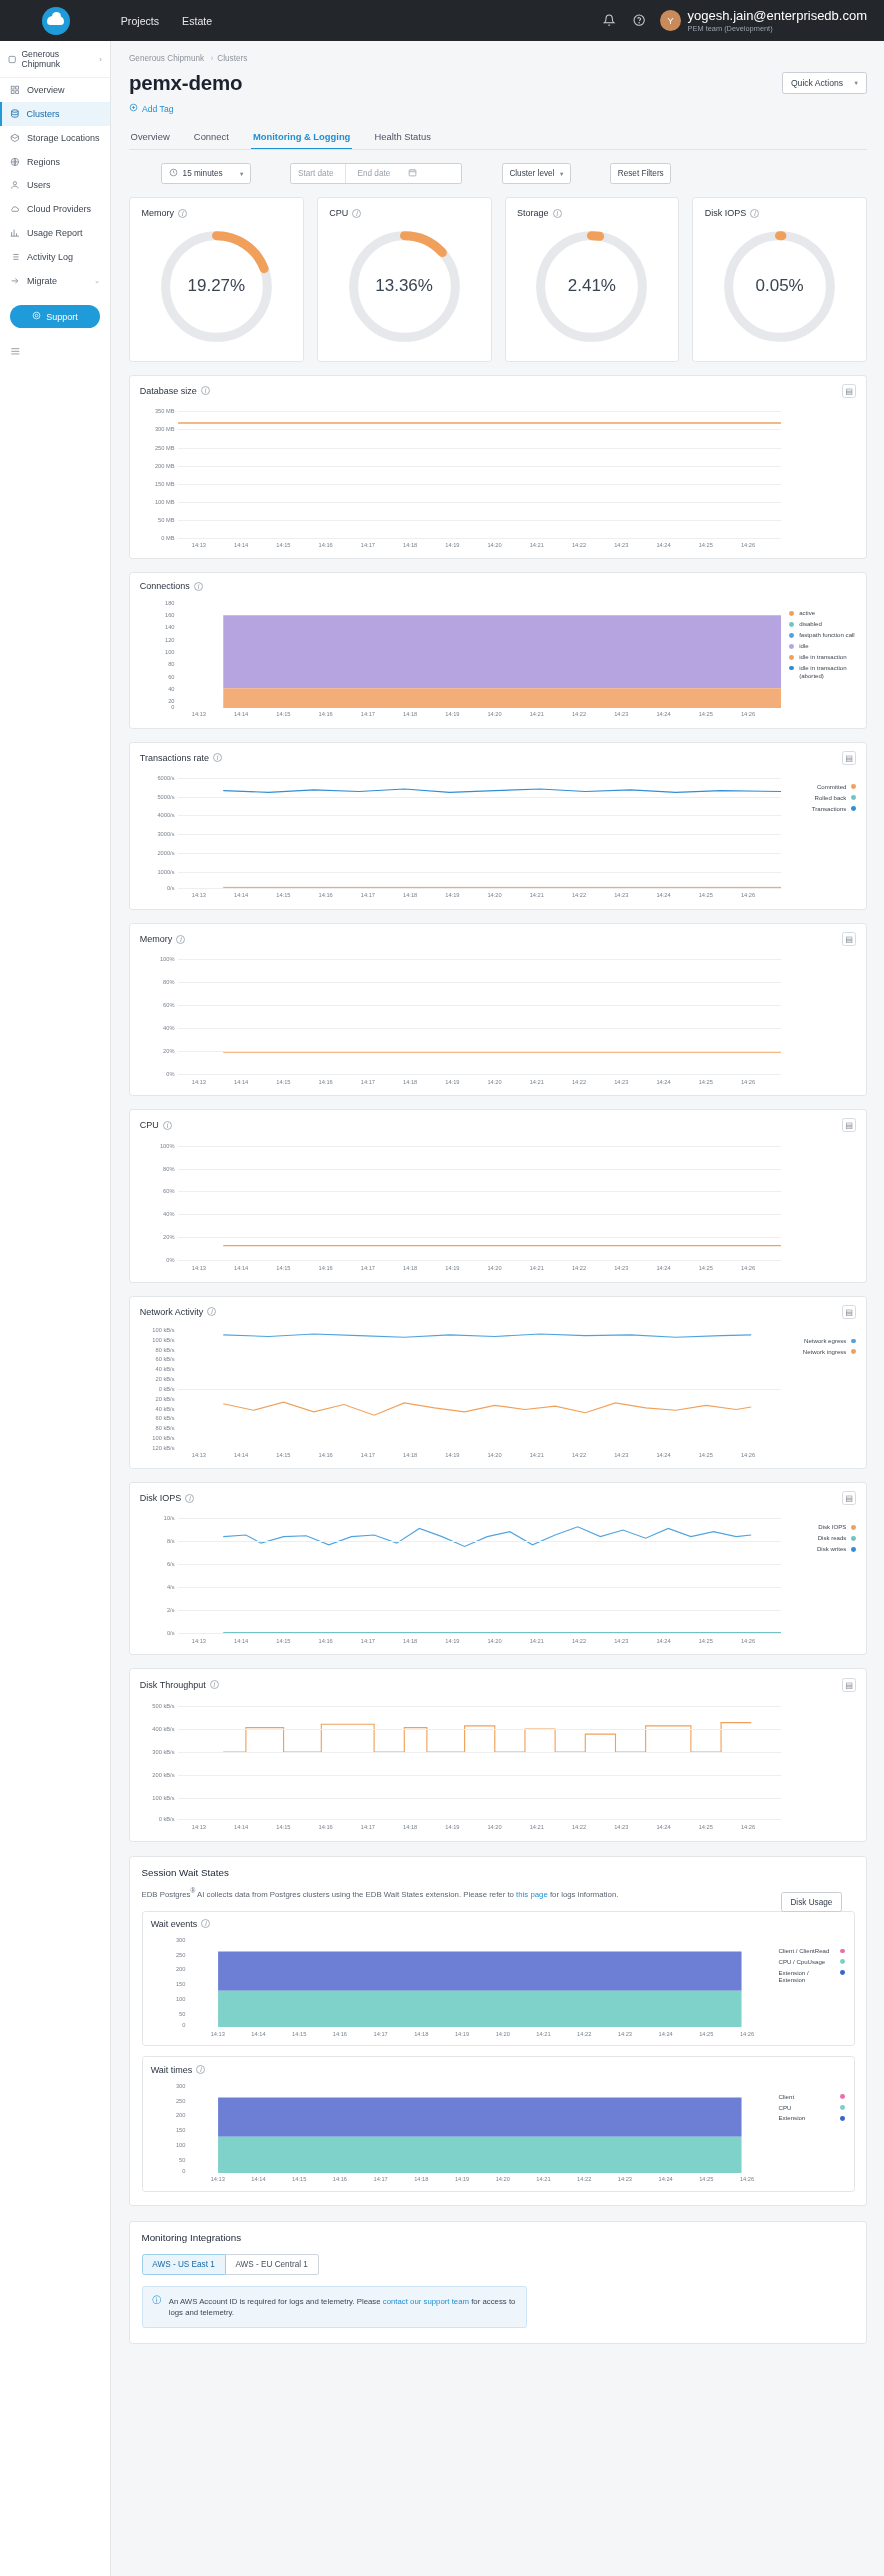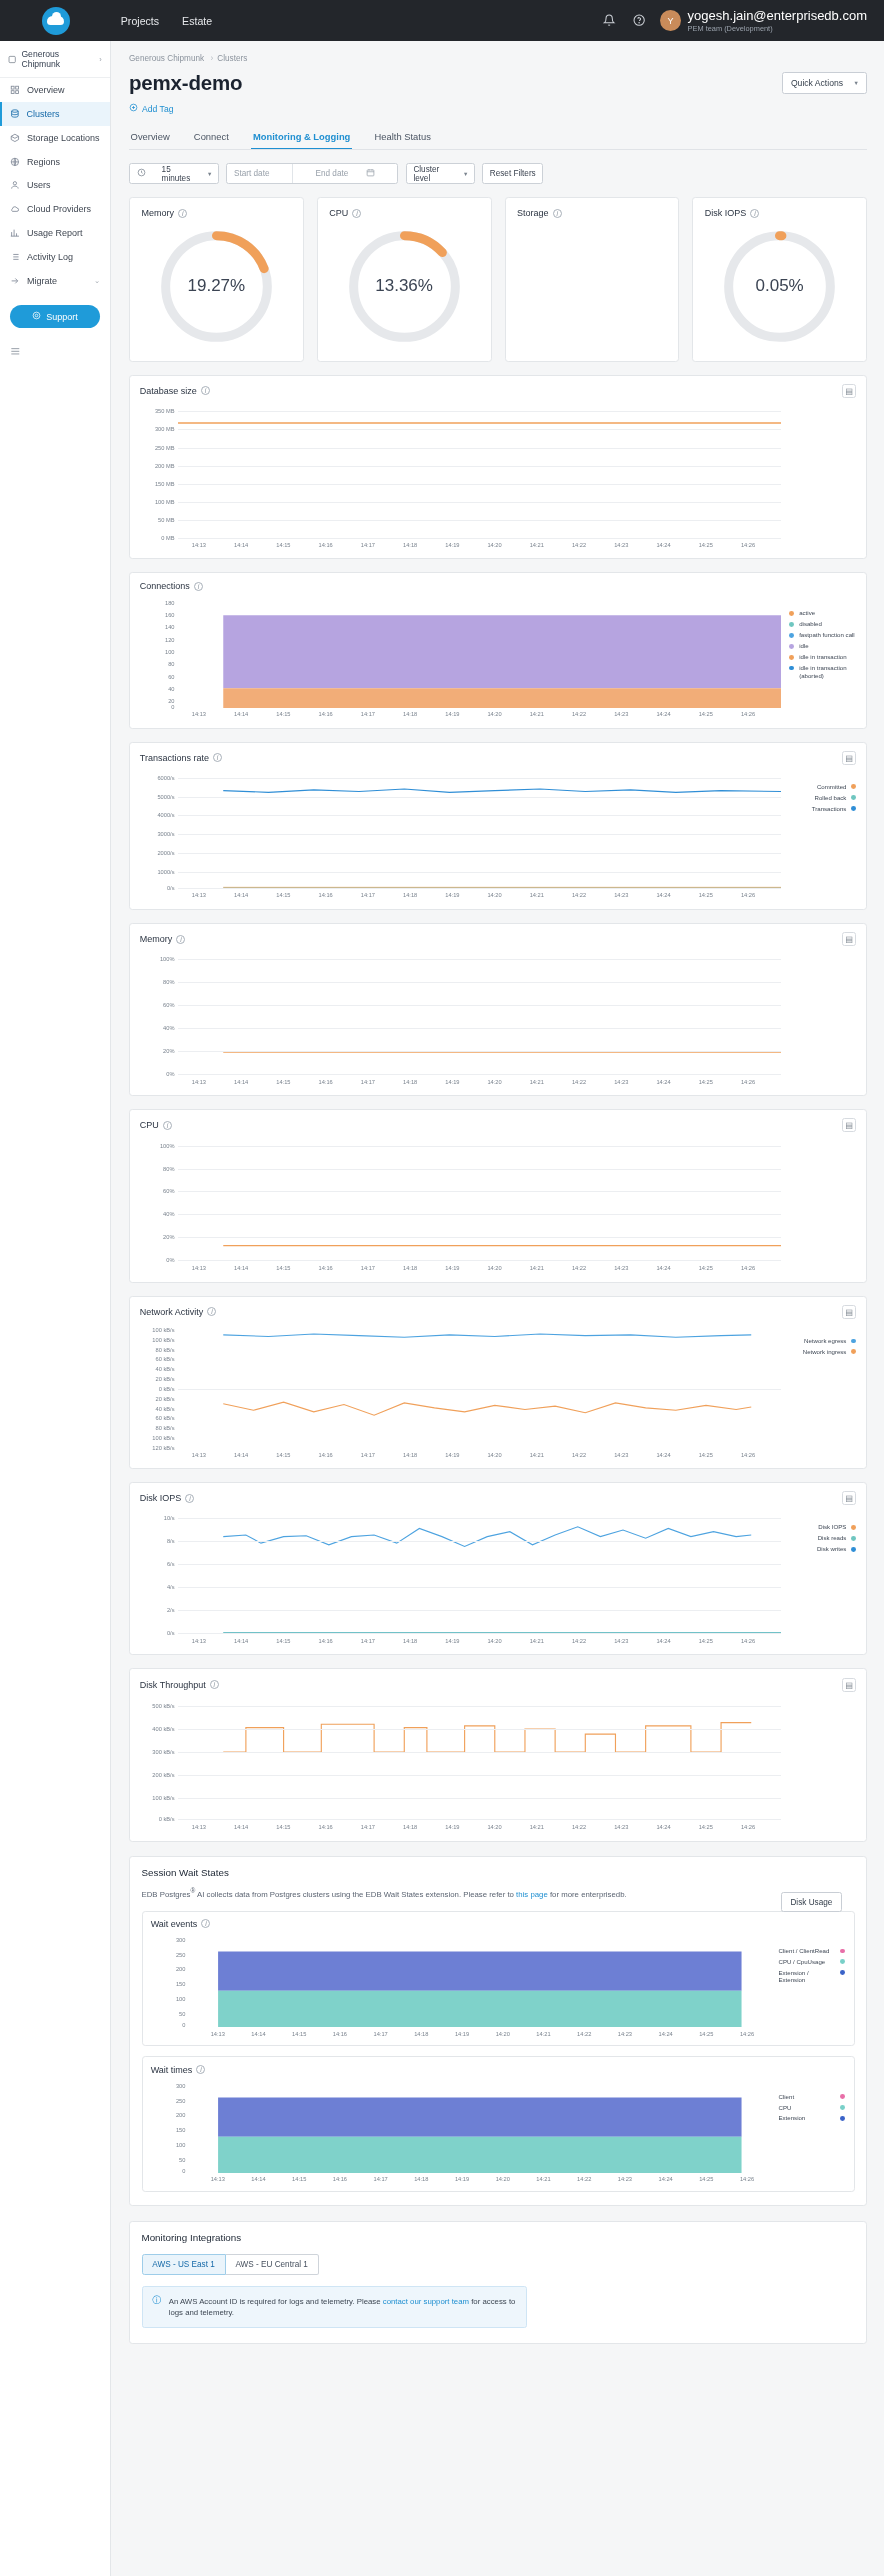--- a/index.html
+++ b/index.html
@@ -79,21 +79,21 @@
   .add-tag { display: flex; align-items: center; gap: 4.1px; color: #1f8fd1; font-size: 8.6px; margin-top: 8.2px; }
 
   .tabs { display: flex; gap: 21px; margin-top: 11.5px; border-bottom: 0.8px solid #e0e3e7; }
   .tab { font-size: 9.4px; color: #4b5563; padding: 4.9px 1.6px 6.6px; cursor: pointer; }
   .tab.active { color: #1f8fd1; border-bottom: 1.6px solid #1f8fd1; font-weight: 600; }
 
   
   .filters { display: flex; align-items: center; gap: 7.4px; margin-top: 13px; }
   .sel, .date-group, .btn-plain {
     background: #fff; border: 0.8px solid #ccd1d7; border-radius: 2.5px; height: 21px;
-    font-size: 8.2px; color: #3b4350; display: flex; align-items: center; padding: 0 6.6px; gap: 16px; cursor: pointer;
+    font-size: 8.2px; color: #3b4350; display: flex; align-items: center; padding: 0 6.6px; gap: 5px; cursor: pointer; margin-left: 32px;
   }
   .sel .cal, .sel .clock { color: #7b848f; }
   .date-group { padding: 0; }
   .date-field { display: flex; align-items: center; gap: 18px; padding: 0 6.6px; height: 100%; color: #98a0aa; font-size: 8.2px; }
   .date-sep { width: 0.8px; height: 100%; background: #e1e5e9; }
   .caret { font-size: 6.6px; color: #7b848f; }
 
   
   .card { background: #fff; border: 0.8px solid #e3e6e9; border-radius: 3.3px; }
   .gauges { display: grid; grid-template-columns: repeat(4, 1fr); gap: 13px; margin-top: 13px; }
@@ -419,20 +419,29 @@
               </svg>
               <div class="val">13.36%</div>
             </div>
           </div>
         </div>
 
         <div class="card gauge-card">
           <div class="gauge-head">
             <span>Storage</span>
             <span class="info-i">i</span>
+          </div>
+          <div class="gauge-body">
+            <div class="gauge">
+              <svg width="123" height="123" viewBox="0 0 150 150">
+                <circle cx="75" cy="75" r="62" fill="none" stroke="#e6e8eb" stroke-width="11"></circle>
+                <circle cx="75" cy="75" r="62" fill="none" stroke="#f0a05a" stroke-width="11" stroke-linecap="round" stroke-dasharray="10 380"></circle>
+              </svg>
+              <div class="val">2.41%</div>
+            </div>
           </div>
         </div>
 
         <div class="card gauge-card">
           <div class="gauge-head">
             <span>Disk IOPS</span>
             <span class="info-i">i</span>
           </div>
           <div class="gauge-body">
             <div class="gauge">
@@ -880,21 +889,21 @@
             </div>
           </div>
           <div class="legend"></div>
         </div>
       </section>
 
       <section class="card sws">
         <div class="sws-title">Session Wait States</div>
         <div style="position:relative">
           <div class="sws-desc">
-            <span>EDB Postgres</span><sup>®</sup><span> AI collects data from Postgres clusters using the EDB Wait States extension. Please refer to </span><a href="#">this page</a><span> for more enterprisedb.</span>
+            <span>EDB Postgres</span><sup>®</sup><span> AI collects data from Postgres clusters using the EDB Wait States extension. Please refer to </span><a href="#">this page</a><span> for logs information.</span>
           </div>
           <button class="disk-usage-btn" style="top:6px">Disk Usage</button>
         </div>
 
         <div class="sub-panel">
           <div class="panel-head">
             <span>Wait events</span>
             <span class="info-i">i</span>
           </div>
           <div class="chart-area">

